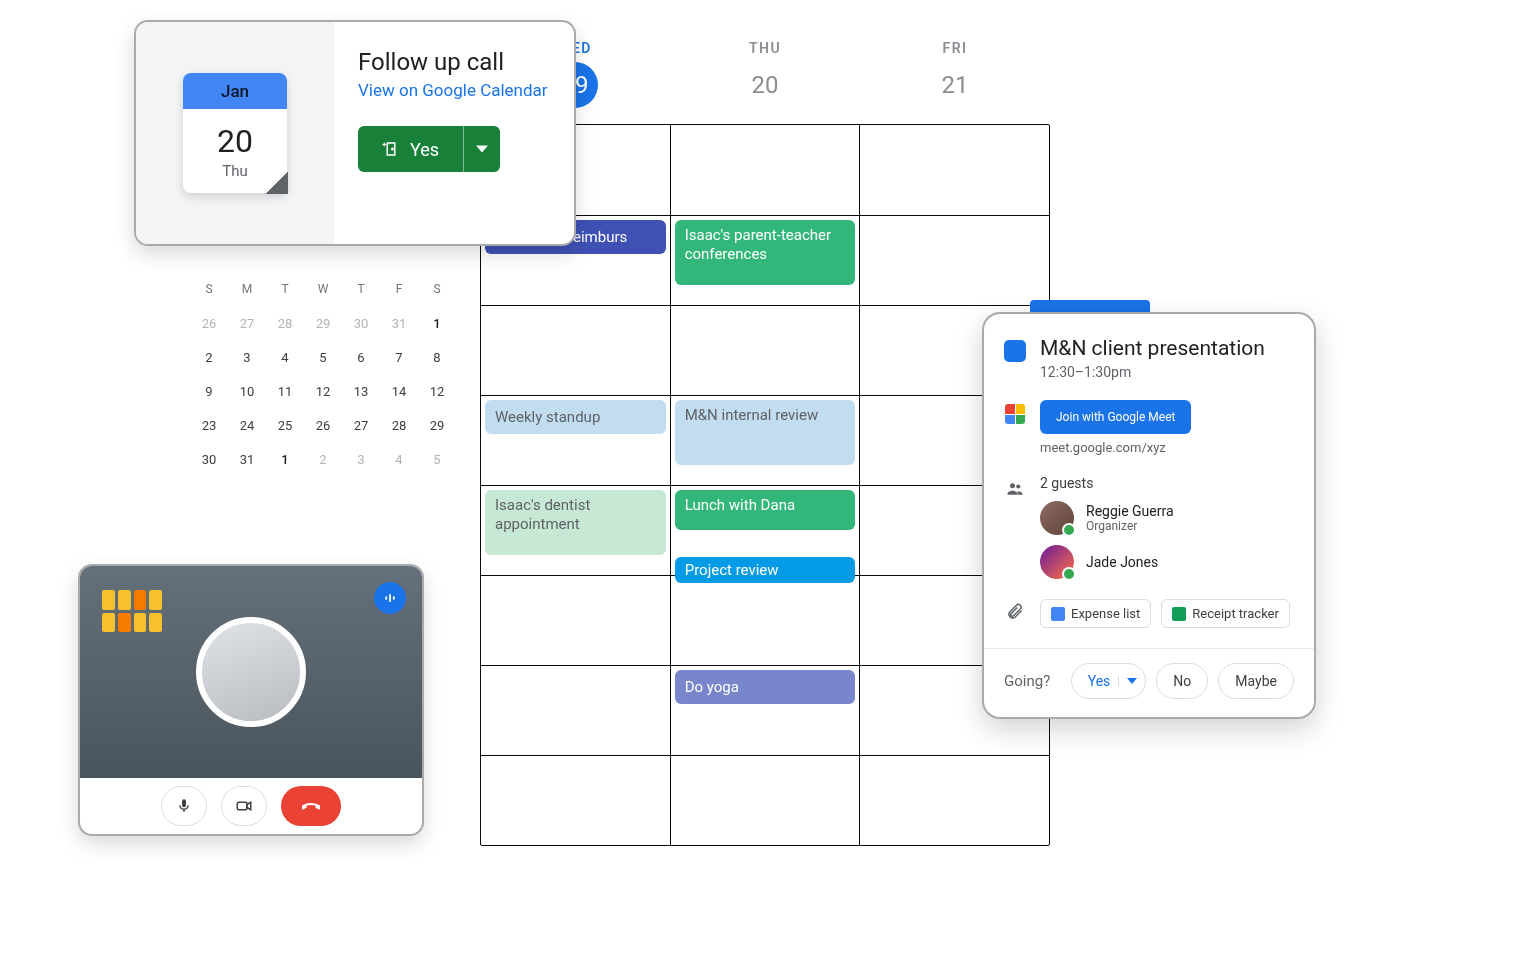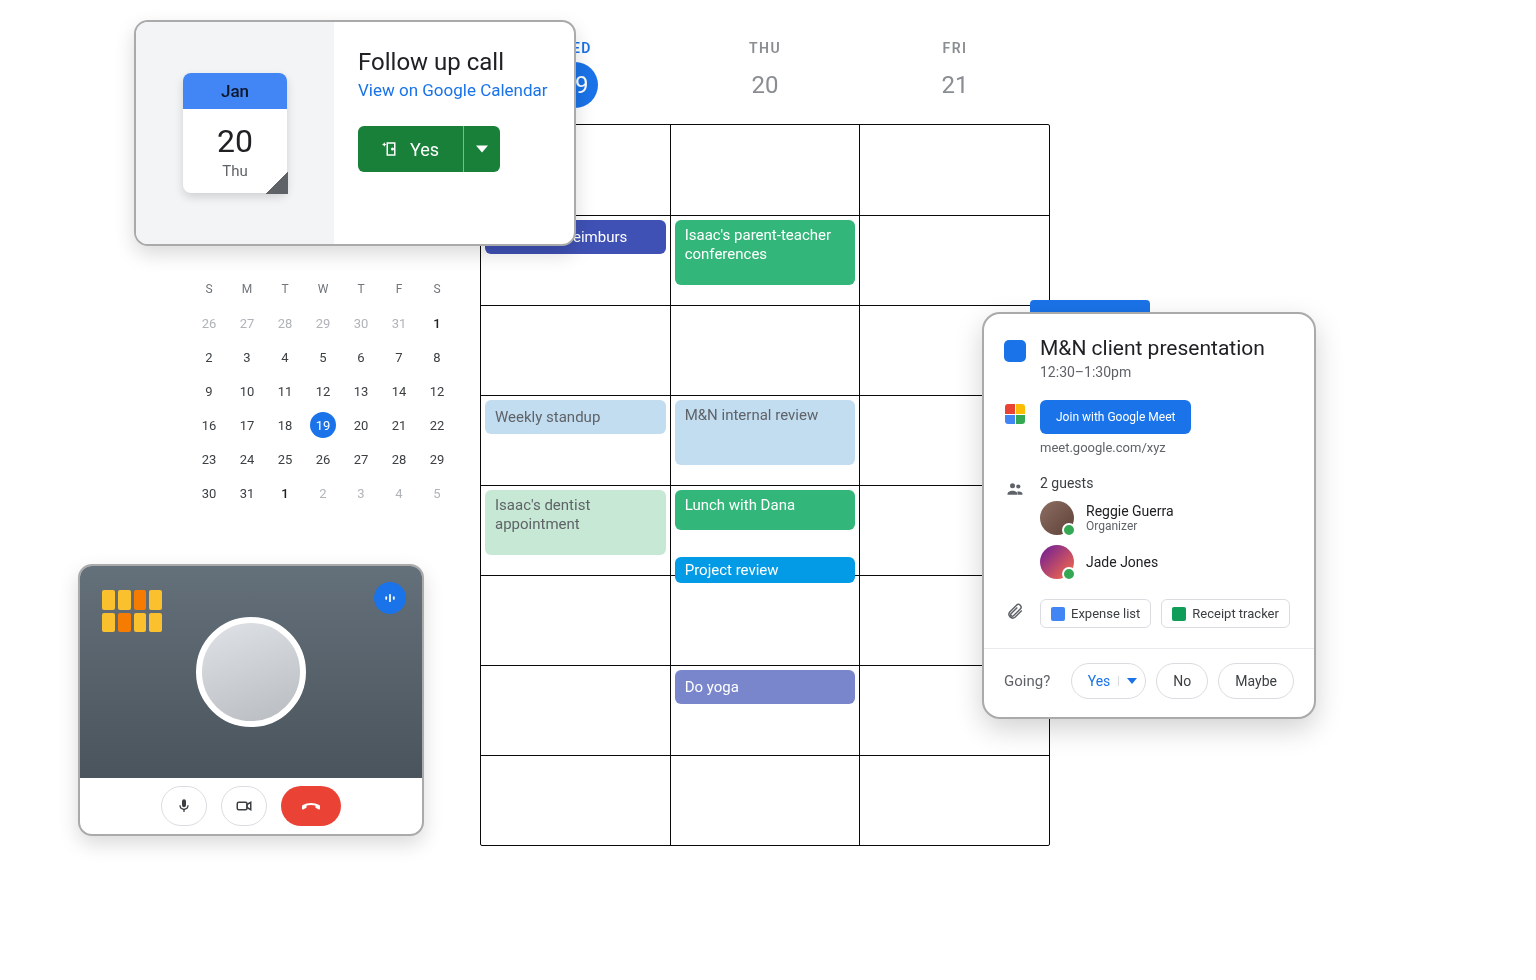--- a/index.html
+++ b/index.html
@@ -174,29 +174,20 @@
         <tr>
           <td class="curr">9</td>
           <td class="curr">10</td>
           <td class="curr">11</td>
           <td class="curr">12</td>
           <td class="curr">13</td>
           <td class="curr">14</td>
           <td class="curr">12</td>
         </tr>
         <tr>
-          <td class="curr">16</td>
-          <td class="curr">17</td>
-          <td class="curr">18</td>
-          <td class="today"><span>19</span></td>
-          <td class="curr">20</td>
-          <td class="curr">21</td>
-          <td class="curr">22</td>
-        </tr>
-        <tr>
           <td class="curr">23</td>
           <td class="curr">24</td>
           <td class="curr">25</td>
           <td class="curr">26</td>
           <td class="curr">27</td>
           <td class="curr">28</td>
           <td class="curr">29</td>
         </tr>
         <tr>
           <td class="curr">30</td>

